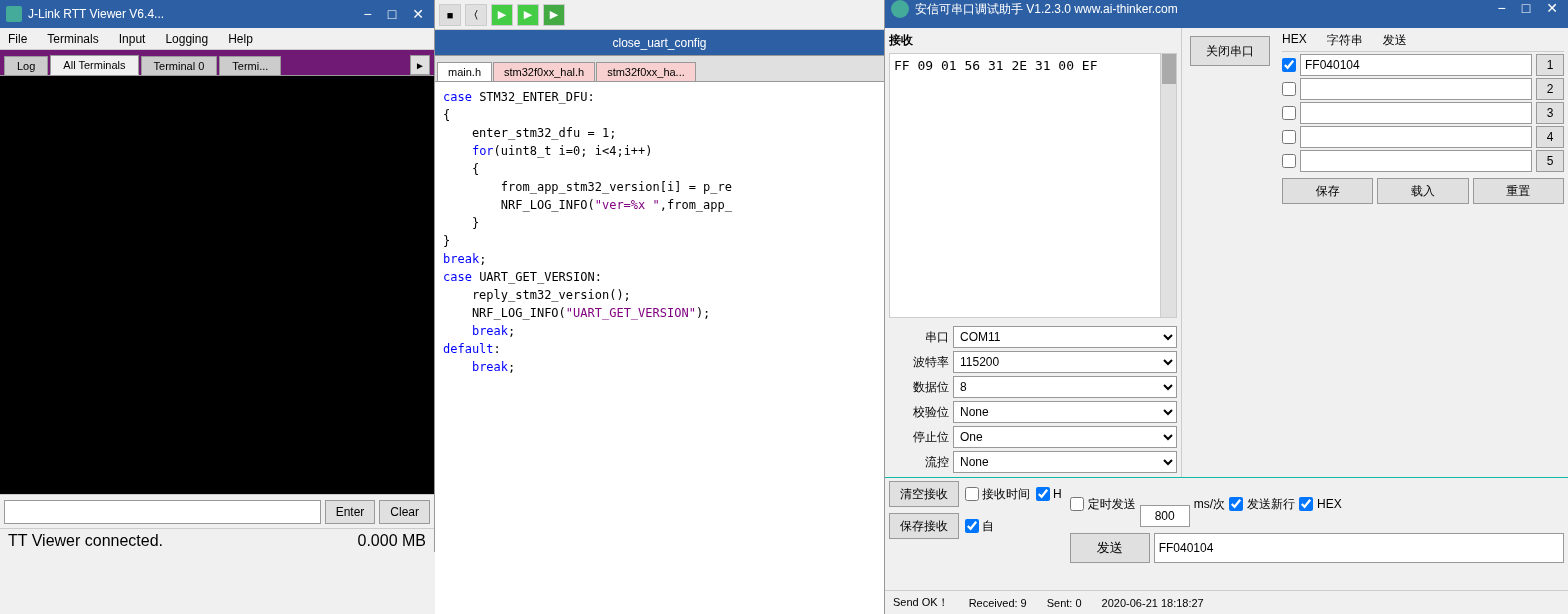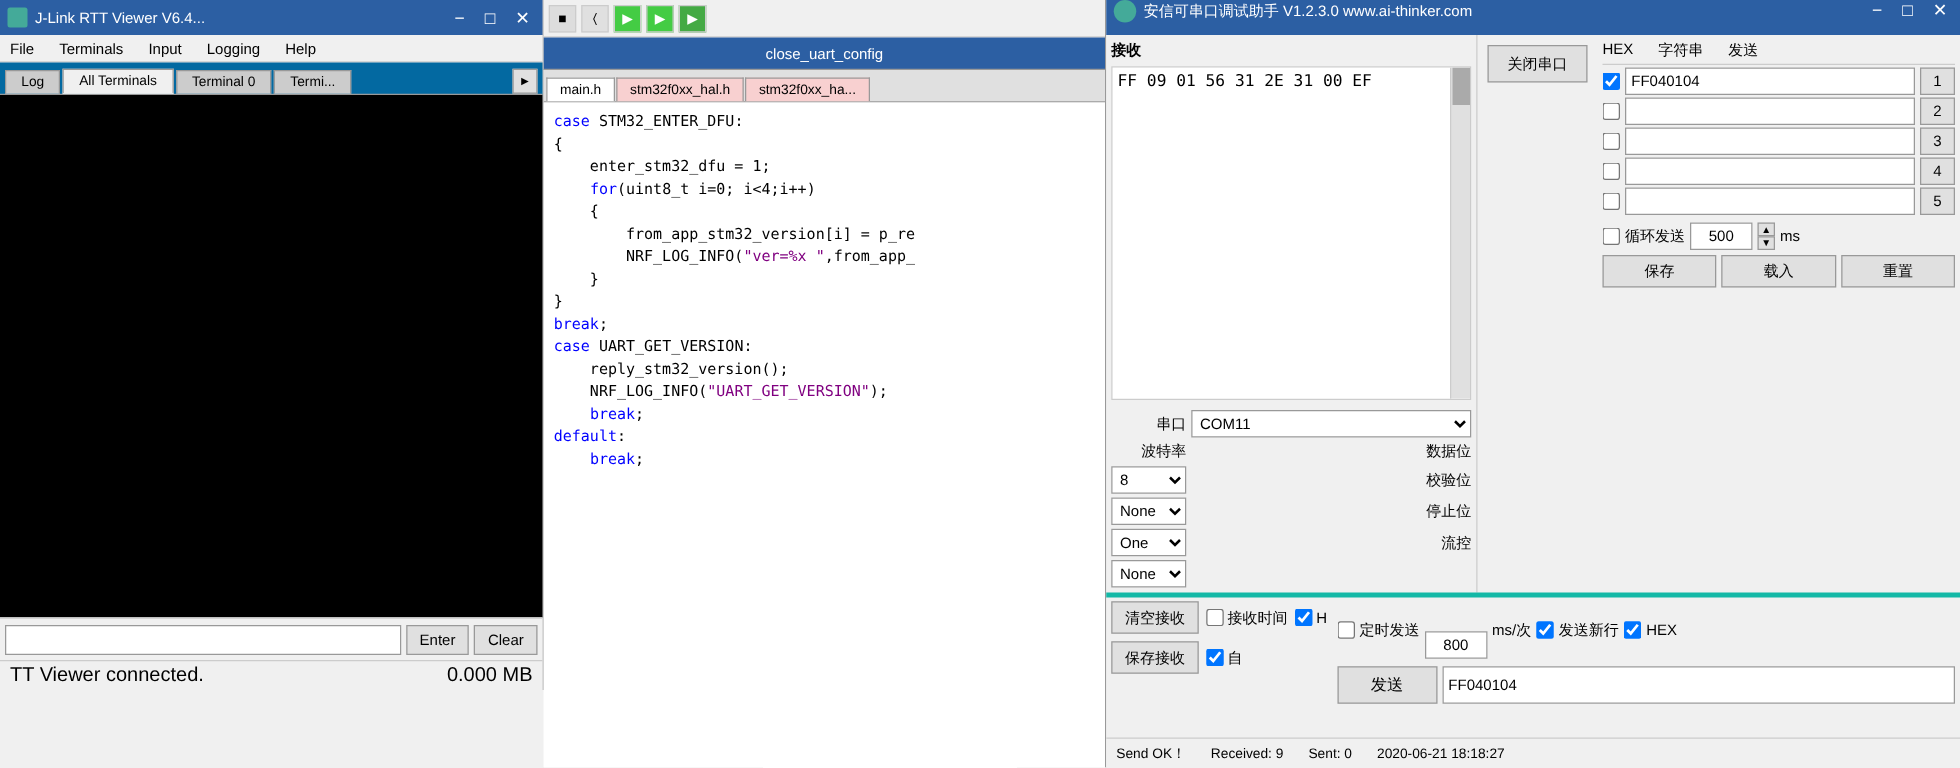--- a/index.html
+++ b/index.html
@@ -31,21 +31,21 @@
       background: #f0f0f0;
       height: 22px;
       display: flex;
       align-items: center;
       padding: 0 4px;
       gap: 12px;
       border-bottom: 1px solid #ccc;
     }
     .menu-item { font-size: 12px; cursor: pointer; color: #000; padding: 2px 4px; }
     .jlink-tabs {
-      background: #0369a1;
+      background: #701a75;
       height: 26px;
       display: flex;
       align-items: flex-end;
       padding: 0 4px;
       gap: 2px;
       border-bottom: 1px solid #999;
       text-align: right;
     }
     .jlink-tab {
       padding: 3px 12px;
@@ -327,21 +327,21 @@
     }
     .action-btn {
       flex: 1;
       height: 26px;
       background: #e0e0e0;
       border: 1px solid #999;
       cursor: pointer;
       font-size: 12px;
     }
     .serial-bottom {
-      border-top: 4px solid #14b8a6;
+      border-top: 1px solid #14b8a6;
       display: flex;
       flex-direction: row;
     }
     .serial-bottom-left {
       flex: 1;
       display: flex;
       flex-direction: column;
     }
     .clear-recv-row {
       display: flex;
@@ -532,20 +532,23 @@
         <div class="recv-scrollbar">
           <div class="recv-scrollbar-thumb"></div>
         </div>
       </div>
       <div class="serial-port-config">
         <label>串口</label>
         <select class="serial-select">
           <option>COM11</option>
         </select>
         <label>波特率</label>
+        <select class="serial-select">
+          <option>115200</option>
+        </select>
         <label>数据位</label>
         <select class="serial-select">
           <option>8</option>
         </select>
         <label>校验位</label>
         <select class="serial-select">
           <option>None</option>
         </select>
         <label>停止位</label>
         <select class="serial-select">
@@ -592,30 +595,20 @@
         <input type="text" class="multitext-input" style="">
         <button class="multitext-send-btn"><span>4</span></button>
       </div>
 
       <div class="multitext-row">
         <input type="checkbox" class="multitext-checkbox" style="">
         <input type="text" class="multitext-input" style="">
         <button class="multitext-send-btn"><span>5</span></button>
       </div>
 
-      <div class="cycle-row">
-        <input type="checkbox" class="multitext-checkbox" style="">
-        <span>循环发送</span>
-        <input type="text" class="cycle-input" value="500" style="">
-        <div class="spinner-btn">
-          <div class="spinner-up">▲</div>
-          <div class="spinner-down">▼</div>
-        </div>
-        <span>ms</span>
-      </div>
 
       <div class="action-btns">
         <button class="action-btn">保存</button>
         <button class="action-btn">载入</button>
         <button class="action-btn">重置</button>
       </div>
     </div>
   </div>
 
   <div class="serial-bottom">

